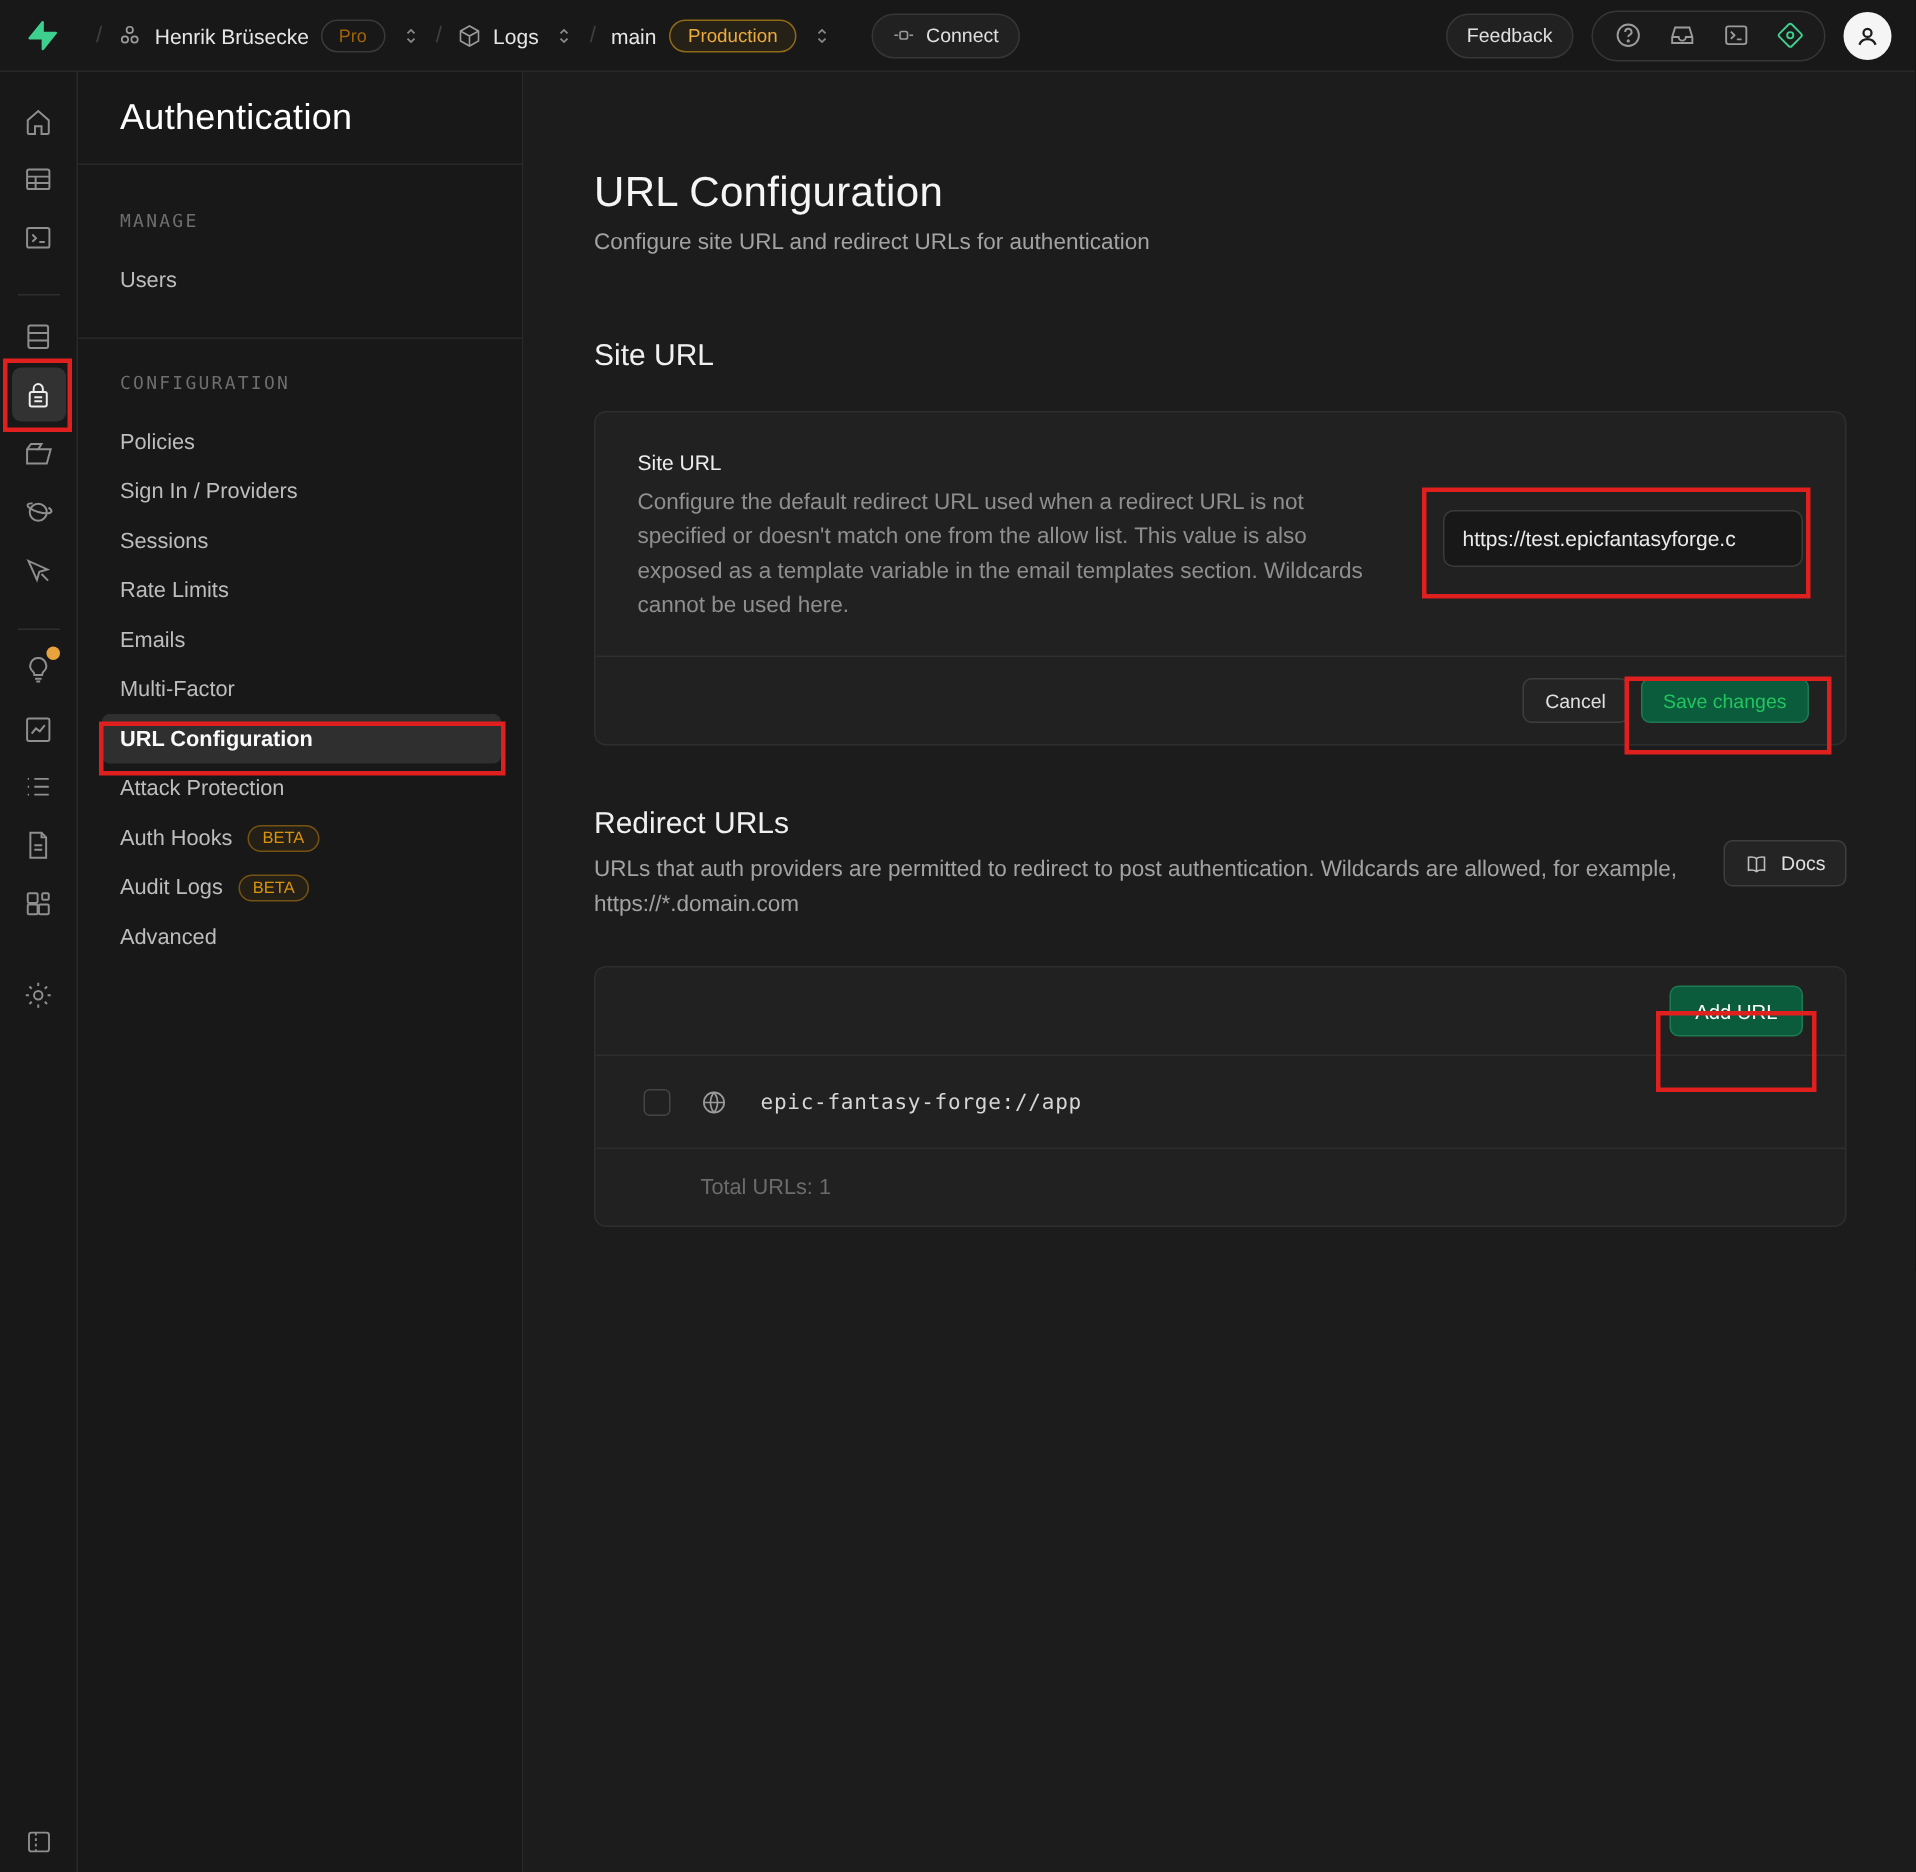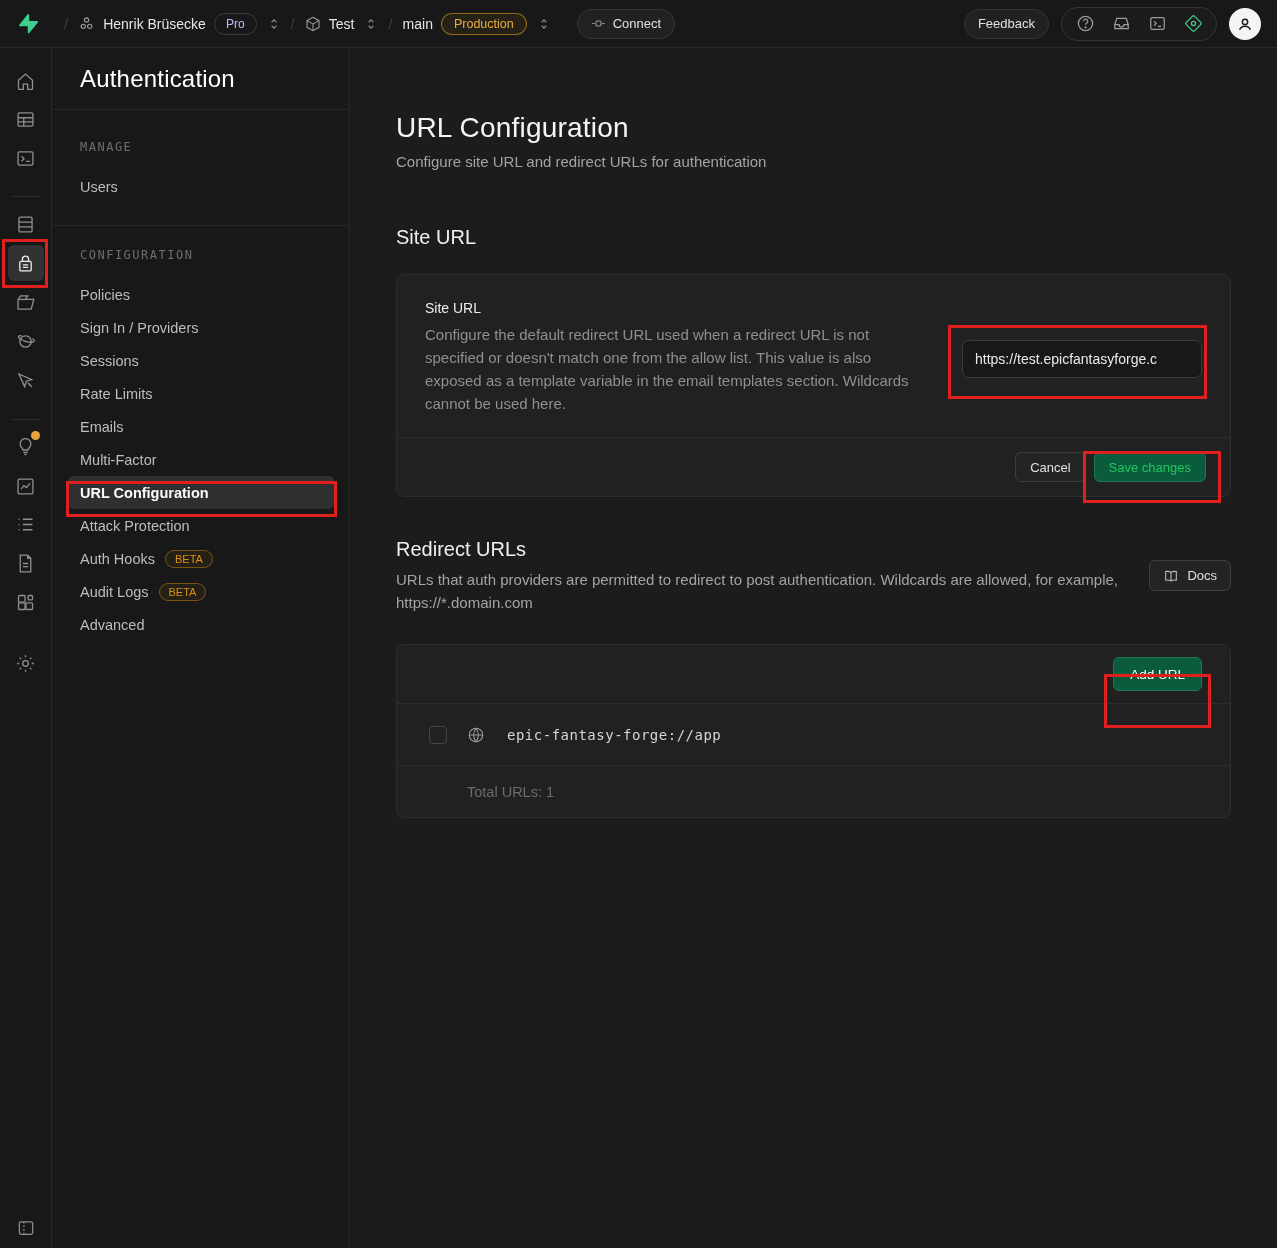--- a/index.html
+++ b/index.html
@@ -6,21 +6,21 @@
   html,body { background:#111; }
   body { font-family:"Liberation Sans", sans-serif; }
   .app { position:relative; width:1277px; height:1248px; background:#1c1c1c; overflow:hidden; color:#ededed; }
 
   
   .header { position:absolute; top:0; left:0; width:1277px; height:48px; background:#181818; border-bottom:1px solid #282828; display:flex; align-items:center; padding:0 16px 0 14px; }
   .logo { width:26px; height:26px; display:flex; align-items:center; justify-content:center; margin-right:14px; }
   .crumb-sep { color:#3f3f3f; font-size:15px; margin:0 10px; }
   .crumb { display:flex; align-items:center; gap:8px; font-size:14px; color:#e6e6e6; }
   .crumb .cicon { color:#9b9b9b; display:flex; }
-  .pill-badge { font-size:12px; color:#c4b5fd; border:1px solid #3a3a3a; border-radius:999px; padding:3px 11px; background:transparent; }
+  .pill-badge { font-size:12px; color:#a16207; border:1px solid #3a3a3a; border-radius:999px; padding:3px 11px; background:transparent; }
   .env-badge { font-size:12.5px; color:#edab3c; border:1px solid rgba(231,166,26,.55); border-radius:999px; padding:3px 12px; background:rgba(137,95,19,.12); }
   .updown { color:#8a8a8a; display:flex; margin-left:2px; }
   .btn-ghost { display:inline-flex; align-items:center; gap:7px; height:30px; padding:0 13px; background:#212121; border:1px solid #363636; border-radius:999px; color:#e0e0e0; font-size:13px; cursor:pointer; }
   .header-right { margin-left:auto; display:flex; align-items:center; gap:12px; }
   .icon-group { display:flex; align-items:center; height:34px; border:1px solid #363636; border-radius:999px; padding:0 6px; gap:2px; background:#1b1b1b; }
   .icon-btn { width:34px; height:30px; display:flex; align-items:center; justify-content:center; color:#9b9b9b; cursor:pointer; }
   .icon-btn.green { color:#3ecf8e; }
   .avatar { width:32px; height:32px; border-radius:50%; background:#f5f5f5; display:flex; align-items:center; justify-content:center; color:#1c1c1c; cursor:pointer; }
 
   
@@ -110,21 +110,21 @@
       </span>
     </div>
     <span class="crumb-sep">/</span>
     <div class="crumb">
       <span class="cicon">
         <svg width="16" height="16" viewBox="0 0 24 24" fill="none" stroke="currentColor" stroke-width="1.6">
             <path d="M12 2 21 7v10l-9 5-9-5V7z"></path>
             <path d="M3.3 7.3 12 12l8.7-4.7M12 12v9.5"></path>
           </svg>
       </span>
-      <span>Test</span>
+      <span>Logs</span>
       <span class="updown">
         <svg width="14" height="14" viewBox="0 0 24 24" fill="none" stroke="currentColor" stroke-width="2">
             <path d="m8 9 4-4 4 4M8 15l4 4 4-4"></path>
           </svg>
       </span>
     </div>
     <span class="crumb-sep">/</span>
     <div class="crumb">
       <span>main</span>
       <span class="env-badge">Production</span>

